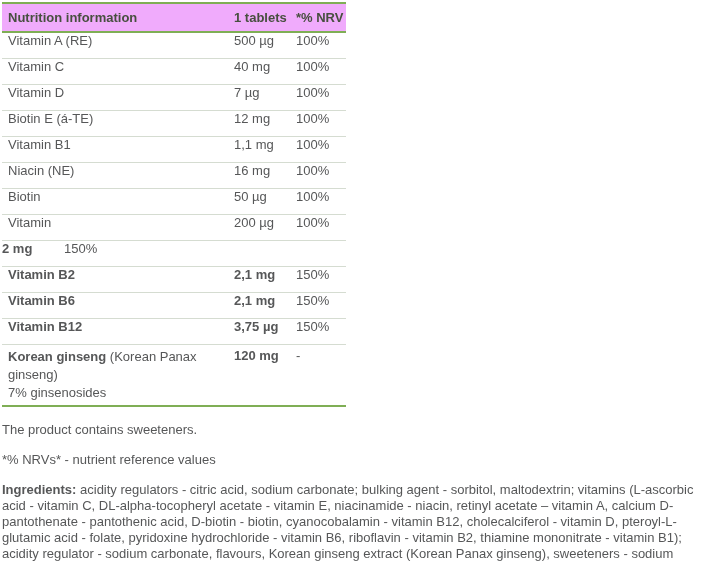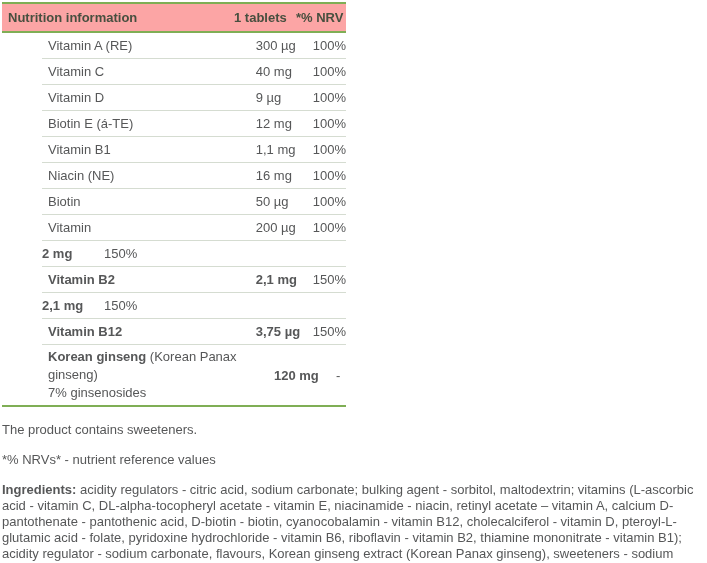--- a/index.html
+++ b/index.html
@@ -19,31 +19,29 @@
   
   .ntable {
     width: 344px;
     border-top: 2px solid #7fae55;
     border-bottom: 2px solid #7fae55;
   }
   .thead {
     display: flex;
     align-items: center;
     height: 27px;
-    background: #fca5a5;
+    background: #f0abfc;
     border-bottom: 2px solid #7fae55;
     font-weight: bold;
     color: #474f3f;
   }
   .row {
     display: flex;
-    align-items: center;
     min-height: 25px;
     border-top: 1px solid #d5dcd1;
-    margin-left: 40px;
   }
   .tbody .row:first-child { border-top: none; }
   .c-name   { width: 232px; padding-left: 6px; box-sizing: border-box; }
   .c-amount { width: 62px; }
   .c-nrv    { flex: 1; }
   .row.bold .c-name,
   .row.bold .c-amount { font-weight: bold; }
   .row.ginseng { min-height: 39px; padding: 3px 0; box-sizing: border-box; }
   .row.ginseng .c-name { line-height: 18px; }
   .row.ginseng .c-amount { font-weight: bold; }
@@ -66,33 +64,33 @@
     <div class="thead">
       <div class="c-name">Nutrition information</div>
       <div class="c-amount">1 tablets</div>
       <div class="c-nrv">*% NRV</div>
     </div>
 
     <div class="tbody">
 
       <div class="row">
         <div class="c-name">Vitamin A (RE)</div>
-        <div class="c-amount">300 µg</div>
+        <div class="c-amount">500 µg</div>
         <div class="c-nrv">100%</div>
       </div>
 
       <div class="row">
         <div class="c-name">Vitamin C</div>
         <div class="c-amount">40 mg</div>
         <div class="c-nrv">100%</div>
       </div>
 
       <div class="row">
         <div class="c-name">Vitamin D</div>
-        <div class="c-amount">9 µg</div>
+        <div class="c-amount">7 µg</div>
         <div class="c-nrv">100%</div>
       </div>
 
       <div class="row">
         <div class="c-name">Biotin E (á-TE)</div>
         <div class="c-amount">12 mg</div>
         <div class="c-nrv">100%</div>
       </div>
 
       <div class="row">
@@ -124,20 +122,21 @@
         <div class="c-nrv">150%</div>
       </div>
 
       <div class="row bold">
         <div class="c-name">Vitamin B2</div>
         <div class="c-amount">2,1 mg</div>
         <div class="c-nrv">150%</div>
       </div>
 
       <div class="row bold">
+        <div class="c-name">Vitamin B6</div>
         <div class="c-amount">2,1 mg</div>
         <div class="c-nrv">150%</div>
       </div>
 
       <div class="row bold">
         <div class="c-name">Vitamin B12</div>
         <div class="c-amount">3,75 µg</div>
         <div class="c-nrv">150%</div>
       </div>
 

